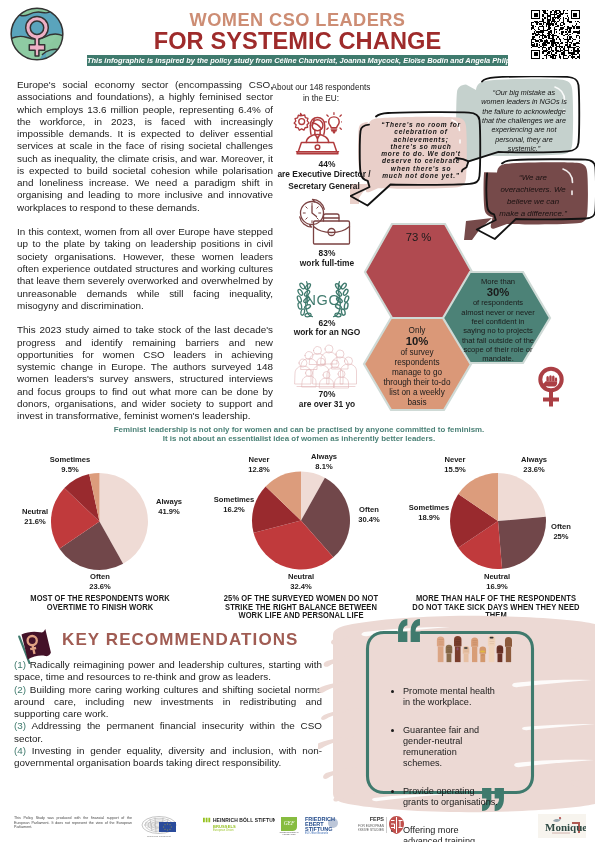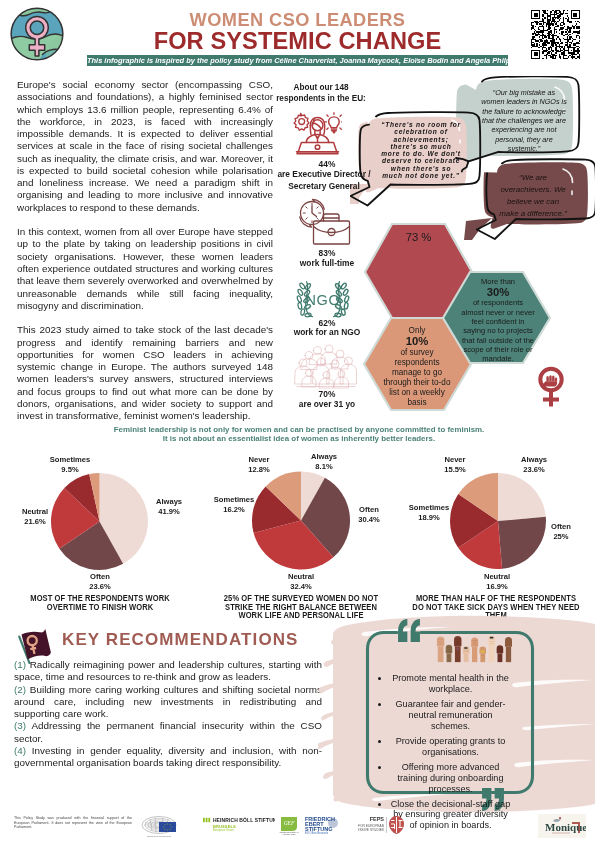--- a/index.html
+++ b/index.html
@@ -19,21 +19,21 @@
             color:#ffffff;font-size:7.45px;font-style:italic;font-weight:bold;
             line-height:11.5px;text-align:center;white-space:nowrap;overflow:hidden;}
 
   
   #bodytext{left:17px;top:79px;width:256px;font-size:9.9px;line-height:12.27px;
             color:#1b1b1b;text-align:justify;}
   #bodytext p{margin:0 0 12.3px 0;}
 
   
   .statcol{left:269px;top:82px;width:104px;text-align:center;}
-  #statshead{font-size:8.2px;font-weight:bold;color:#1b1b1b;line-height:11.3px;}
+  #statshead{font-size:8.2px;font-weight:normal;color:#1b1b1b;line-height:11.3px;}
   .statnum{z-index:5;font-size:8.4px;font-weight:bold;color:#1b1b1b;line-height:10px;text-align:center;}
   .statlbl{z-index:5;font-size:8.4px;font-weight:bold;color:#1b1b1b;line-height:11.6px;text-align:center;}
 
   
   .bubtext{position:absolute;font-style:italic;color:#131313;text-align:center;}
 
   
   .hextext{position:absolute;text-align:center;color:#1b1b1b;}
 
   
@@ -48,21 +48,21 @@
             transform:scaleX(.9);transform-origin:50% 0;}
 
   
   #krtitle{left:62px;top:630px;font-size:17px;font-weight:bold;color:#a05c53;
            letter-spacing:1.1px;}
   #krlist{left:14px;top:659px;width:308px;font-size:9.9px;line-height:12.3px;
           color:#1b1b1b;text-align:justify;}
   .krnum{color:#3f7a6d;}
   #bullets{left:372px;top:669px;width:143px;font-size:9.15px;line-height:10.95px;
            color:#1b1b1b;}
-  #bullets li{margin:4px;padding-left:0;text-align:center;}
+  #bullets li{margin:17px;padding-left:0;}
   #bullets ul{margin:0;padding-left:14px;list-style:disc;}
 
   
   #foottext{left:14px;top:816px;width:118px;font-size:3.6px;line-height:4.6px;
             color:#444;text-align:justify;}
 </style>
 </head>
 <body>
 
 <div class="page">

